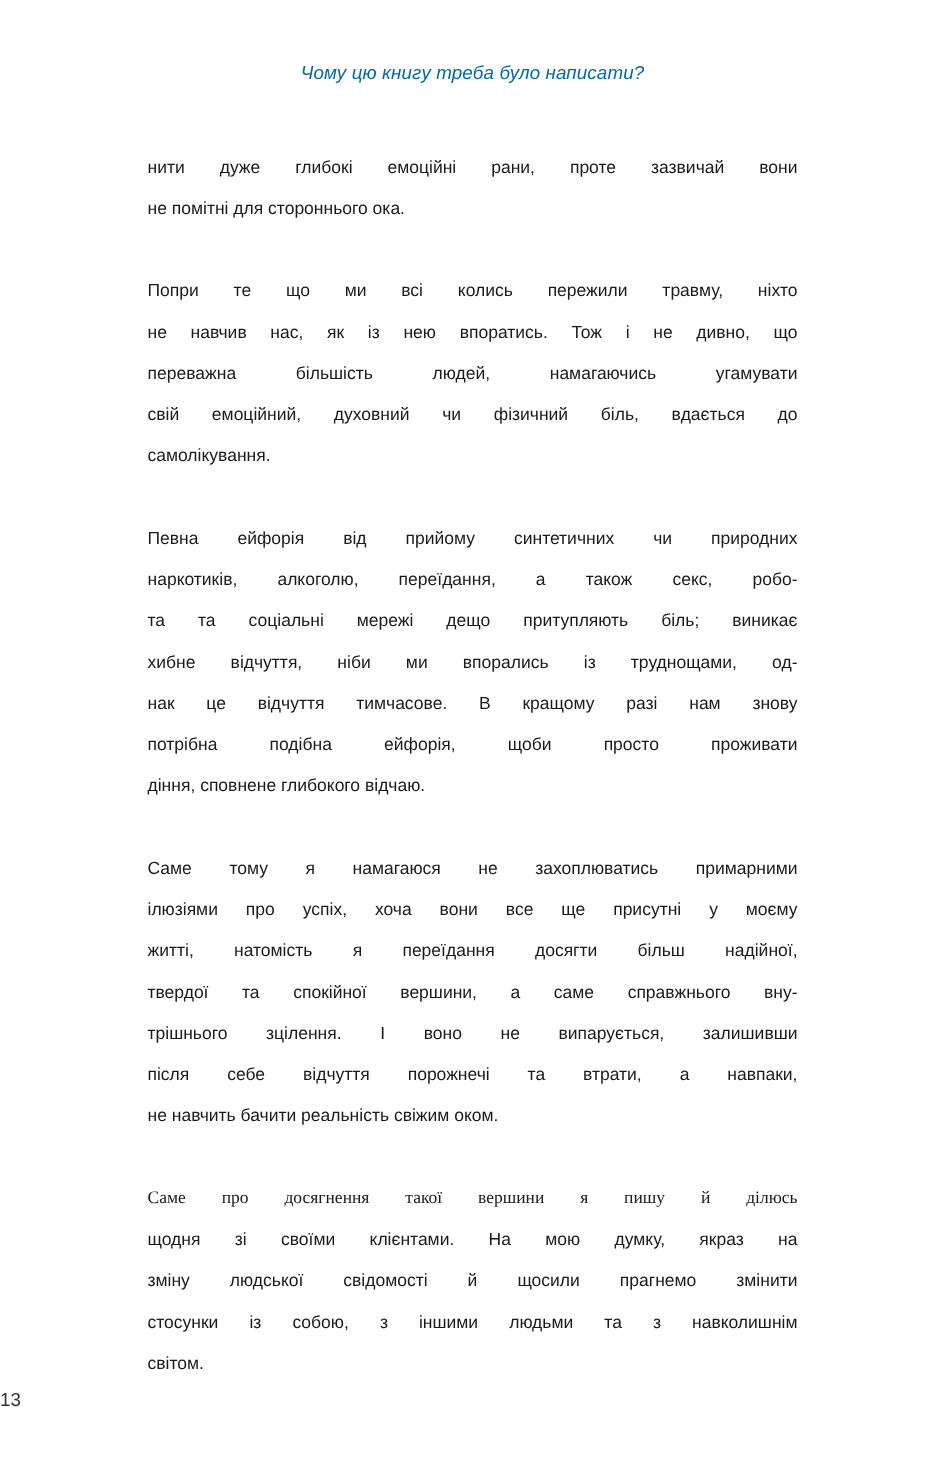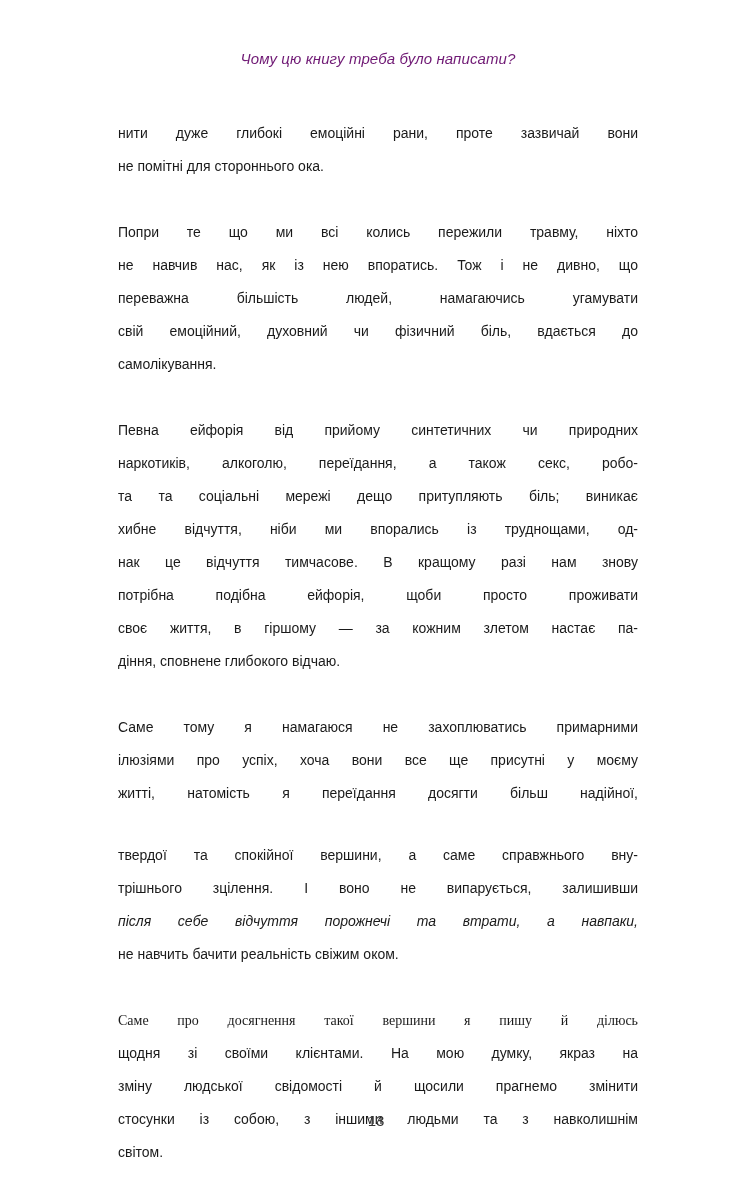--- a/index.html
+++ b/index.html
@@ -1,25 +1,25 @@
 <!DOCTYPE html>
 <html><head>
 <meta charset="utf-8">
 <style>
   html, body { margin: 0; padding: 0; background: #ffffff; }
   body { width: 756px; height: 1181px; position: relative; overflow: hidden;
          font-family: "Liberation Sans", "DejaVu Sans", sans-serif; color: #1a1a1a; }
   .running-head { position: absolute; top: 50px; left: 0; width: 756px; text-align: center;
-                  font-style: italic; font-size: 15px; color: #701a75; letter-spacing: 0.1px; }
+                  font-style: italic; font-size: 15px; color: #0369a1; letter-spacing: 0.1px; }
   .text-block { position: absolute; left: 118px; width: 520px; top: 117px; }
   .para { margin: 0 0 33px 0; }
   .line { display: block; font-size: 14px; line-height: 33px; height: 33px;
           text-align: justify; text-align-last: justify; white-space: nowrap; }
   .line.last { text-align-last: left; }
-  .page-number { position: absolute; top: 1112px; left: 0; width: 752px; text-align: center;
+  .page-number { position: absolute; top: 1112px; left: 0; width: 752px; text-align: left;
                  font-size: 15px; color: #333; }
   em { font-style: italic; }
 </style>
 </head>
 <body>
 
 <div class="running-head">Чому цю книгу треба було написати?</div>
 
 <div class="text-block">
 
@@ -36,31 +36,30 @@
     <span class="line last" style="white-space: normal;">самолікування.</span>
   </p>
 
   <p class="para">
     <span class="line" style="white-space: normal;">Певна ейфорія від прийому синтетичних чи природних</span>
     <span class="line" style="white-space: normal;">наркотиків, алкоголю, переїдання, а також секс, робо-</span>
     <span class="line" style="white-space: normal;">та та соціальні мережі дещо притупляють біль; виникає</span>
     <span class="line" style="white-space: normal;">хибне відчуття, ніби ми впорались із труднощами, од-</span>
     <span class="line" style="white-space: normal;">нак це відчуття тимчасове. В кращому разі нам знову</span>
     <span class="line" style="white-space: normal;">потрібна подібна ейфорія, щоби просто проживати</span>
-    <span class="line" style="white-space: normal;">своє життя, в гіршому — за кожним злетом настає па-</span>
     <span class="line last" style="white-space: normal;">діння, сповнене глибокого відчаю.</span>
   </p>
 
   <p class="para">
     <span class="line" style="white-space: normal;">Саме тому я намагаюся не захоплюватись примарними</span>
     <span class="line" style="white-space: normal;">ілюзіями про успіх, хоча вони все ще присутні у моєму</span>
     <span class="line" style="white-space: normal;">житті, натомість я переїдання досягти більш надійної,</span>
-    <span class="line" style="white-space: normal; margin-top: 29px;">твердої та спокійної вершини, а саме справжнього вну-</span>
+    <span class="line" style="white-space: normal;">твердої та спокійної вершини, а саме справжнього вну-</span>
     <span class="line" style="white-space: normal;">трішнього зцілення. І воно не випарується, залишивши</span>
-    <span class="line" style="white-space: normal; font-style: italic;">після себе відчуття порожнечі та втрати, а навпаки,</span>
+    <span class="line" style="white-space: normal;">після себе відчуття порожнечі та втрати, а навпаки,</span>
     <span class="line last" style="white-space: normal;">не навчить бачити реальність свіжим оком.</span>
   </p>
 
   <p class="para">
     <span class="line" style="white-space: normal; font-family: Liberation Serif, serif;">Саме про досягнення такої вершини я пишу й ділюсь</span>
     <span class="line" style="white-space: normal;">щодня зі своїми клієнтами. На мою думку, якраз на</span>
     <span class="line" style="white-space: normal;">зміну людської свідомості й щосили прагнемо змінити</span>
     <span class="line" style="white-space: normal;">стосунки із собою, з іншими людьми та з навколишнім</span>
     <span class="line last" style="white-space: normal;">світом.</span>
   </p>

